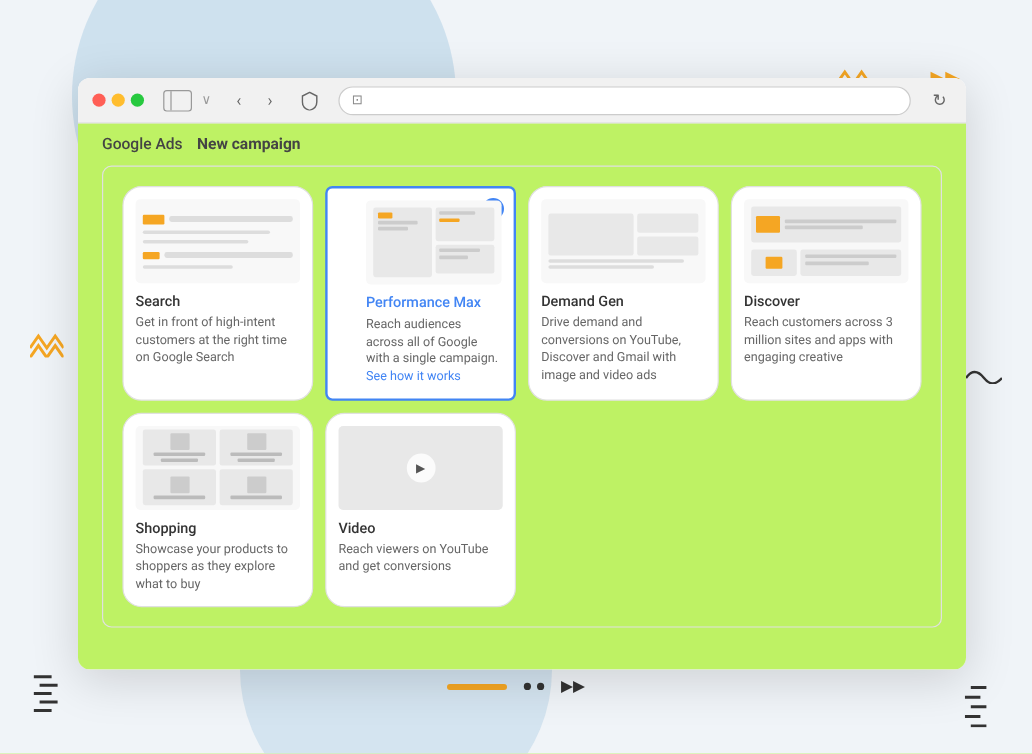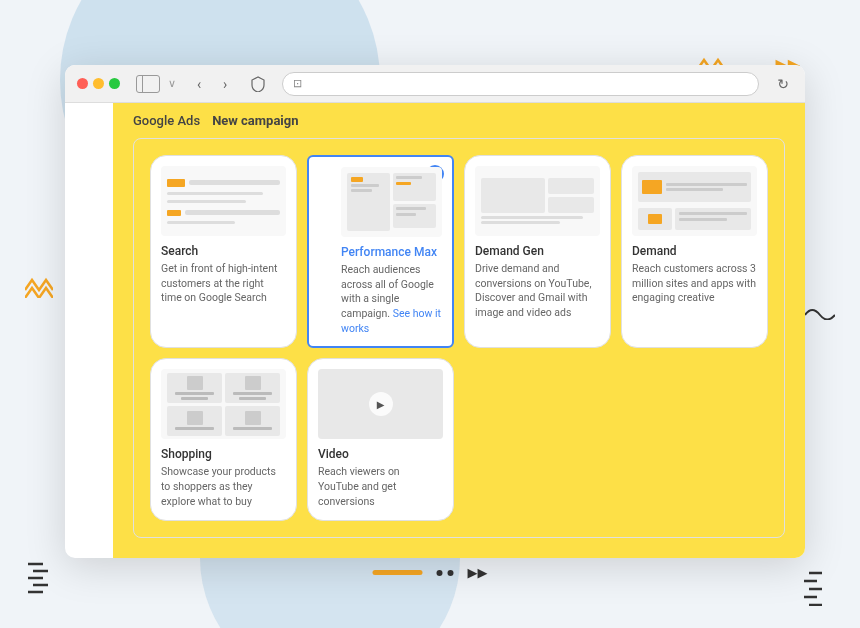--- a/index.html
+++ b/index.html
@@ -155,24 +155,23 @@
       display: flex;
       align-items: center;
       justify-content: center;
       font-size: 14px;
       color: #666;
       cursor: pointer;
     }
 
     
     .browser-content {
-      background: #fde047;
+      background: #bef264;
       height: calc(100% - 38px);
       overflow: hidden;
-      margin-left: 48px;
     }
 
     
     .breadcrumb {
       padding: 10px 20px 6px;
       display: flex;
       align-items: center;
       gap: 6px;
       font-size: 13px;
     }
@@ -673,21 +672,21 @@
                   <div style="flex:1;height:22px;background:#e8e8e8;border-radius:2px;display:flex;align-items:center;justify-content:center;">
                     <div style="width:14px;height:10px;background:#f5a623;border-radius:1px;"></div>
                   </div>
                   <div style="flex:2;height:22px;background:#e8e8e8;border-radius:2px;padding:4px;">
                     <div style="height:3px;background:#ccc;border-radius:1px;"></div>
                     <div style="height:3px;background:#ccc;border-radius:1px;margin-top:3px;width:70%;"></div>
                   </div>
                 </div>
               </div>
             </div>
-            <div class="card-title">Demand</div>
+            <div class="card-title">Discover</div>
             <div class="card-desc">Reach customers across 3 million sites and apps with engaging creative</div>
           </div>
         </div>
 
         <div class="card-grid-row2">
 
           <div class="campaign-card">
             <div class="card-thumbnail">
               <div class="thumb-shopping">
                 <div class="thumb-shop-item">

